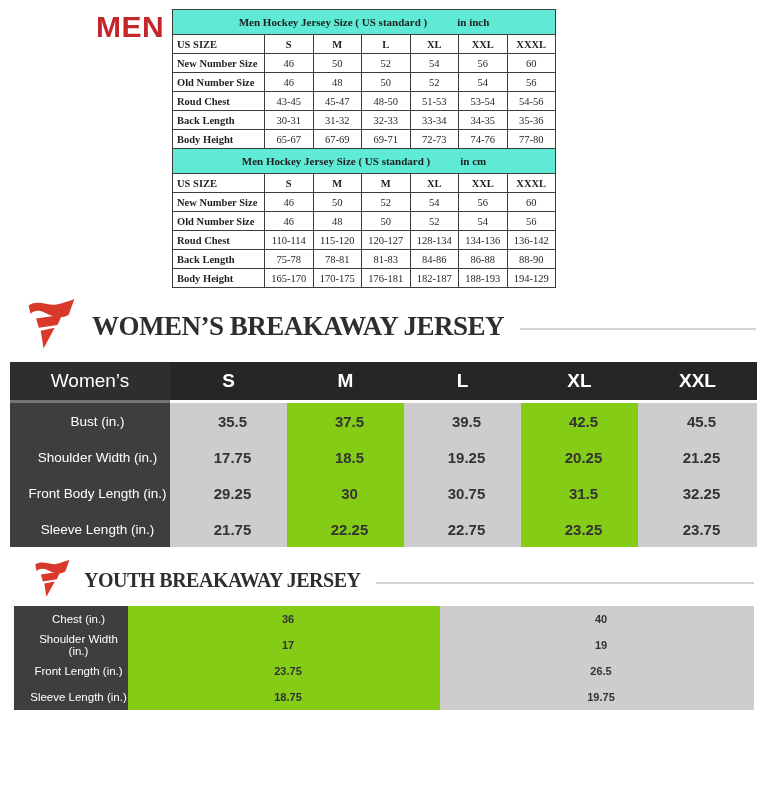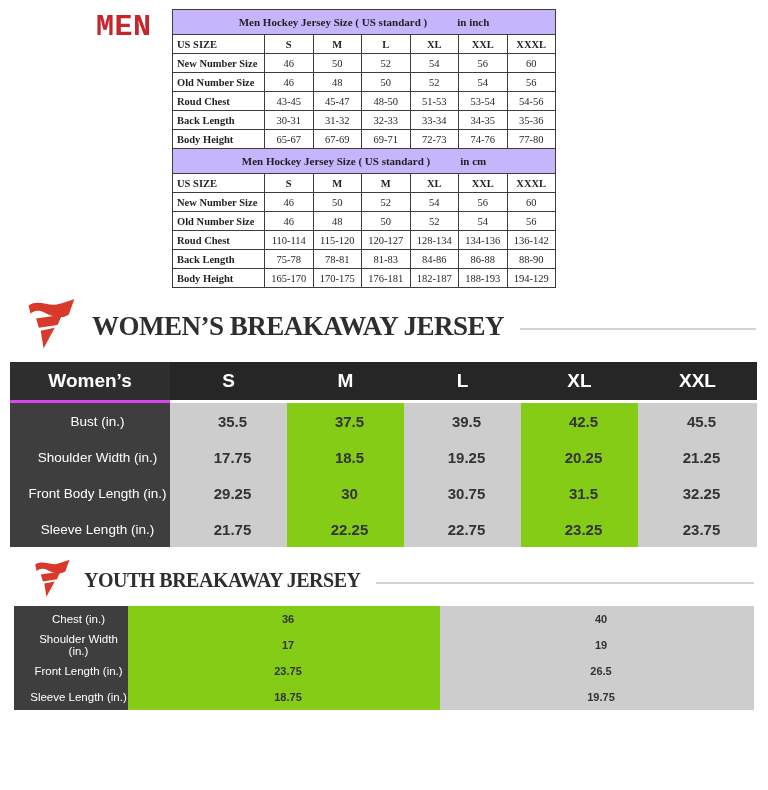--- a/index.html
+++ b/index.html
@@ -1,31 +1,31 @@
 <!DOCTYPE html>
 <html><head>
 <meta charset="utf-8">
 <style>
   html,body{margin:0;padding:0;}
   body{width:768px;height:790px;background:#ffffff;position:relative;
        font-family:"Liberation Sans",sans-serif;overflow:hidden;}
 
   
   .men-title{position:absolute;left:96px;top:10px;color:#c5262c;
-             font-size:30px;font-weight:bold;letter-spacing:0.5px;font-family:Liberation Mono, monospace;}
+             font-size:30px;font-weight:bold;letter-spacing:0.5px;}
   .men-tables{position:absolute;left:172px;top:9px;width:384px;}
   table.mt{width:100%;border-collapse:collapse;table-layout:fixed;
            font-family:"Liberation Serif",serif;color:#1f1f1f;}
   table.mt2{margin-top:-1px;}
   .mt col.c-lbl{width:92px;}
   .mt td{border:1px solid #3d3d3d;text-align:center;font-size:10.5px;
          height:18px;padding:0 1px;overflow:hidden;white-space:nowrap;}
   .mt td.lbl{text-align:left;padding-left:4px;font-weight:bold;margin-left:12px;}
   .mt tr.szrow td{font-weight:bold;}
-  .mt td.ghead{background:#c4b5fd;height:24px;font-weight:bold;font-size:11px;
+  .mt td.ghead{background:#5eead4;height:24px;font-weight:bold;font-size:11px;
                text-align:center;}
   .mt td.ghead .gu{display:inline-block;margin-left:30px;}
 
   
   .sec{position:absolute;display:flex;align-items:center;}
   .sec-title{margin:0;color:#2e2e2e;font-weight:bold;letter-spacing:-0.5px;
              font-family:Liberation Serif, serif;white-space:nowrap;}
   .rule{flex:1;height:2px;background:#d4d4d4;margin-left:16px;margin-top:6px;}
   .logo{display:inline-block;line-height:0;}
   .women-sec{left:22px;top:297px;right:12px;height:58px;}
@@ -33,21 +33,21 @@
   .women-sec .sec-title{font-size:27px;margin-left:12px;}
   .youth-sec{left:30px;top:557px;right:14px;height:46px;}
   .youth-sec .logo svg{width:44px;height:42px;}
   .youth-sec .sec-title{font-size:20px;margin-left:10px;}
 
   
   table.dark{border-collapse:collapse;table-layout:fixed;position:absolute;}
   table.dark td{padding:0;text-align:center;vertical-align:middle;overflow:hidden;}
   .dark td.hd{background:#262626;color:#fff;font-weight:bold;
               border-bottom:3px solid #ffffff;}
-  .dark td.corner{color:#fff;font-weight:bold;border-bottom:3px solid #d946ef;}
+  .dark td.corner{color:#fff;font-weight:normal;border-bottom:3px solid #737373;}
   .dark td.rl{background:#3e3e3e;color:#ffffff;font-weight:normal;padding-left:15px;}
   .dark td.g{background:#cdcdcd;}
   .dark td.w{background:#84cc16;}
   .dark td.val{color:#333333;font-weight:bold;padding-left:8px;}
 
   .women-table{left:10px;top:362px;width:747px;}
   .women-table td.hd,.women-table td.corner{height:38px;font-size:19px;}
   .women-table td.corner{background:#2e2e2e;}
   .women-table tr.dr td{height:36px;}
   .women-table td.rl{font-size:13.5px;}

